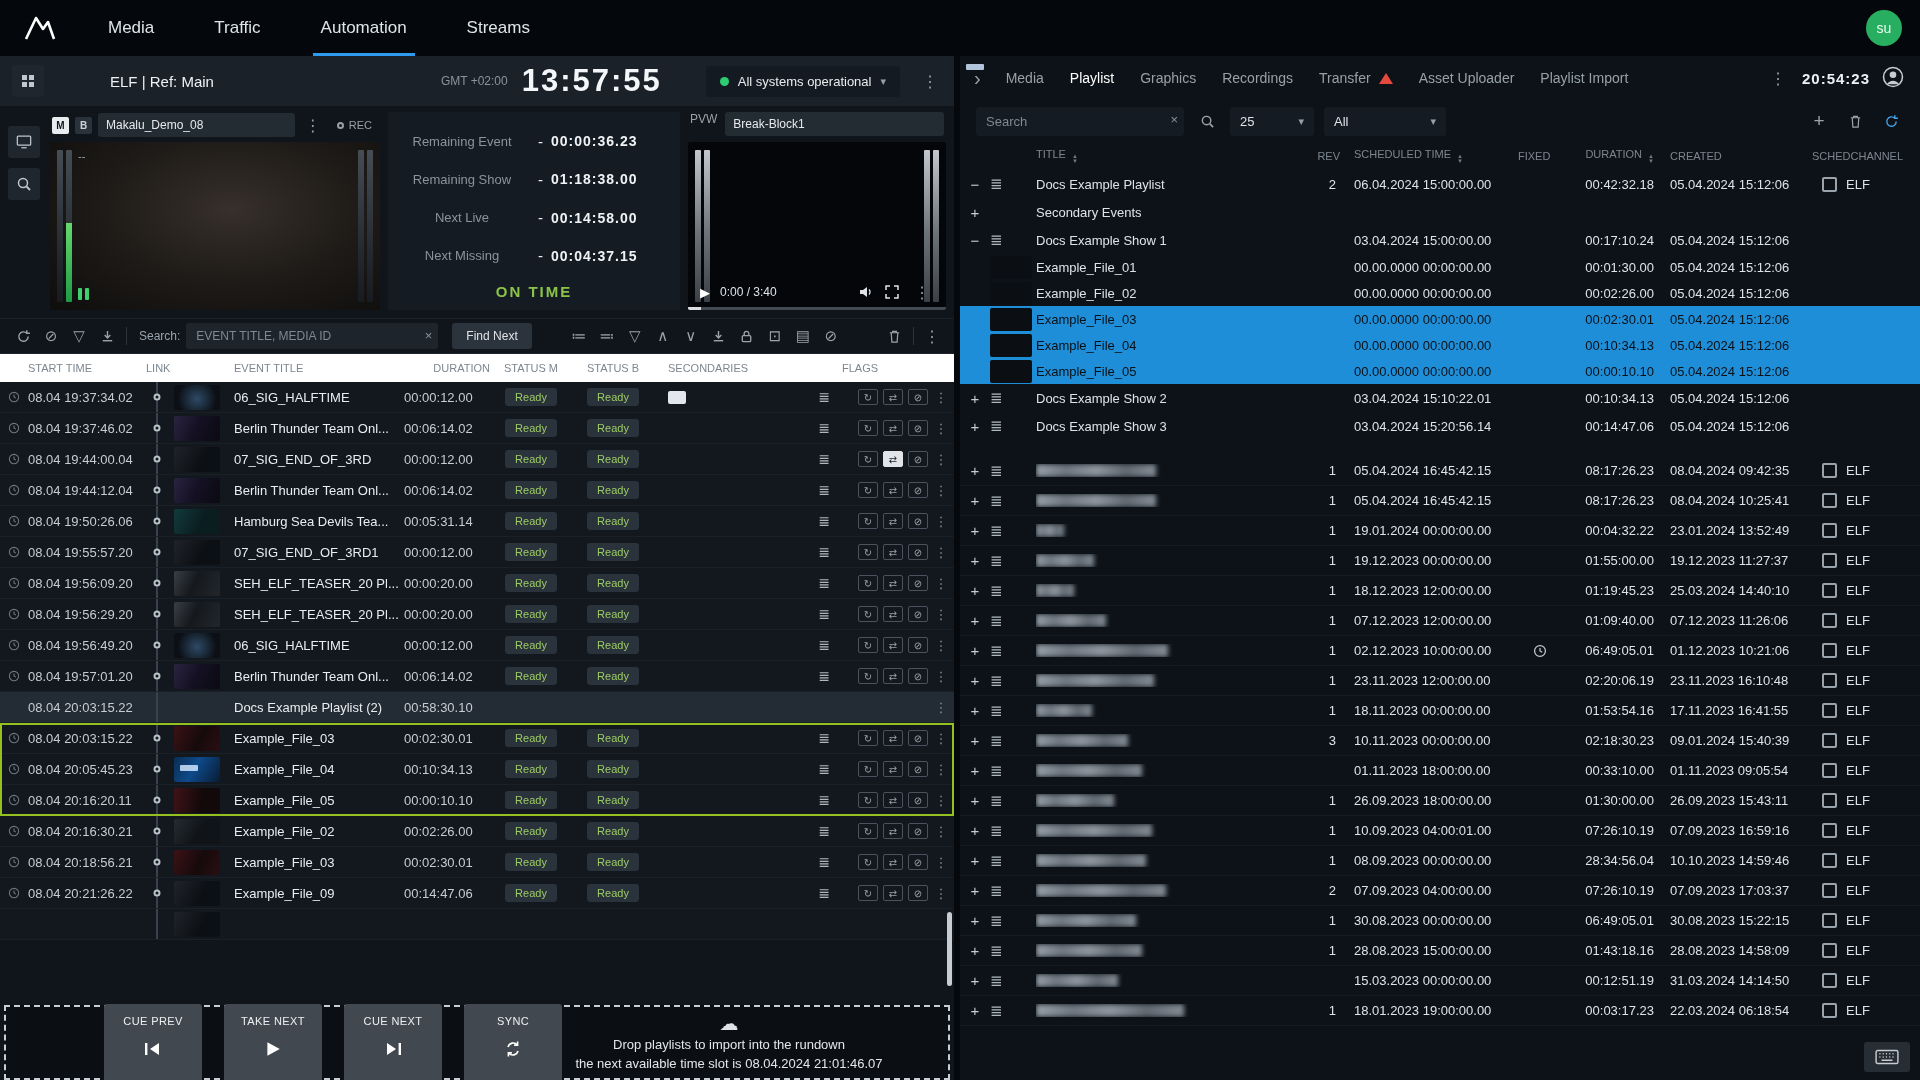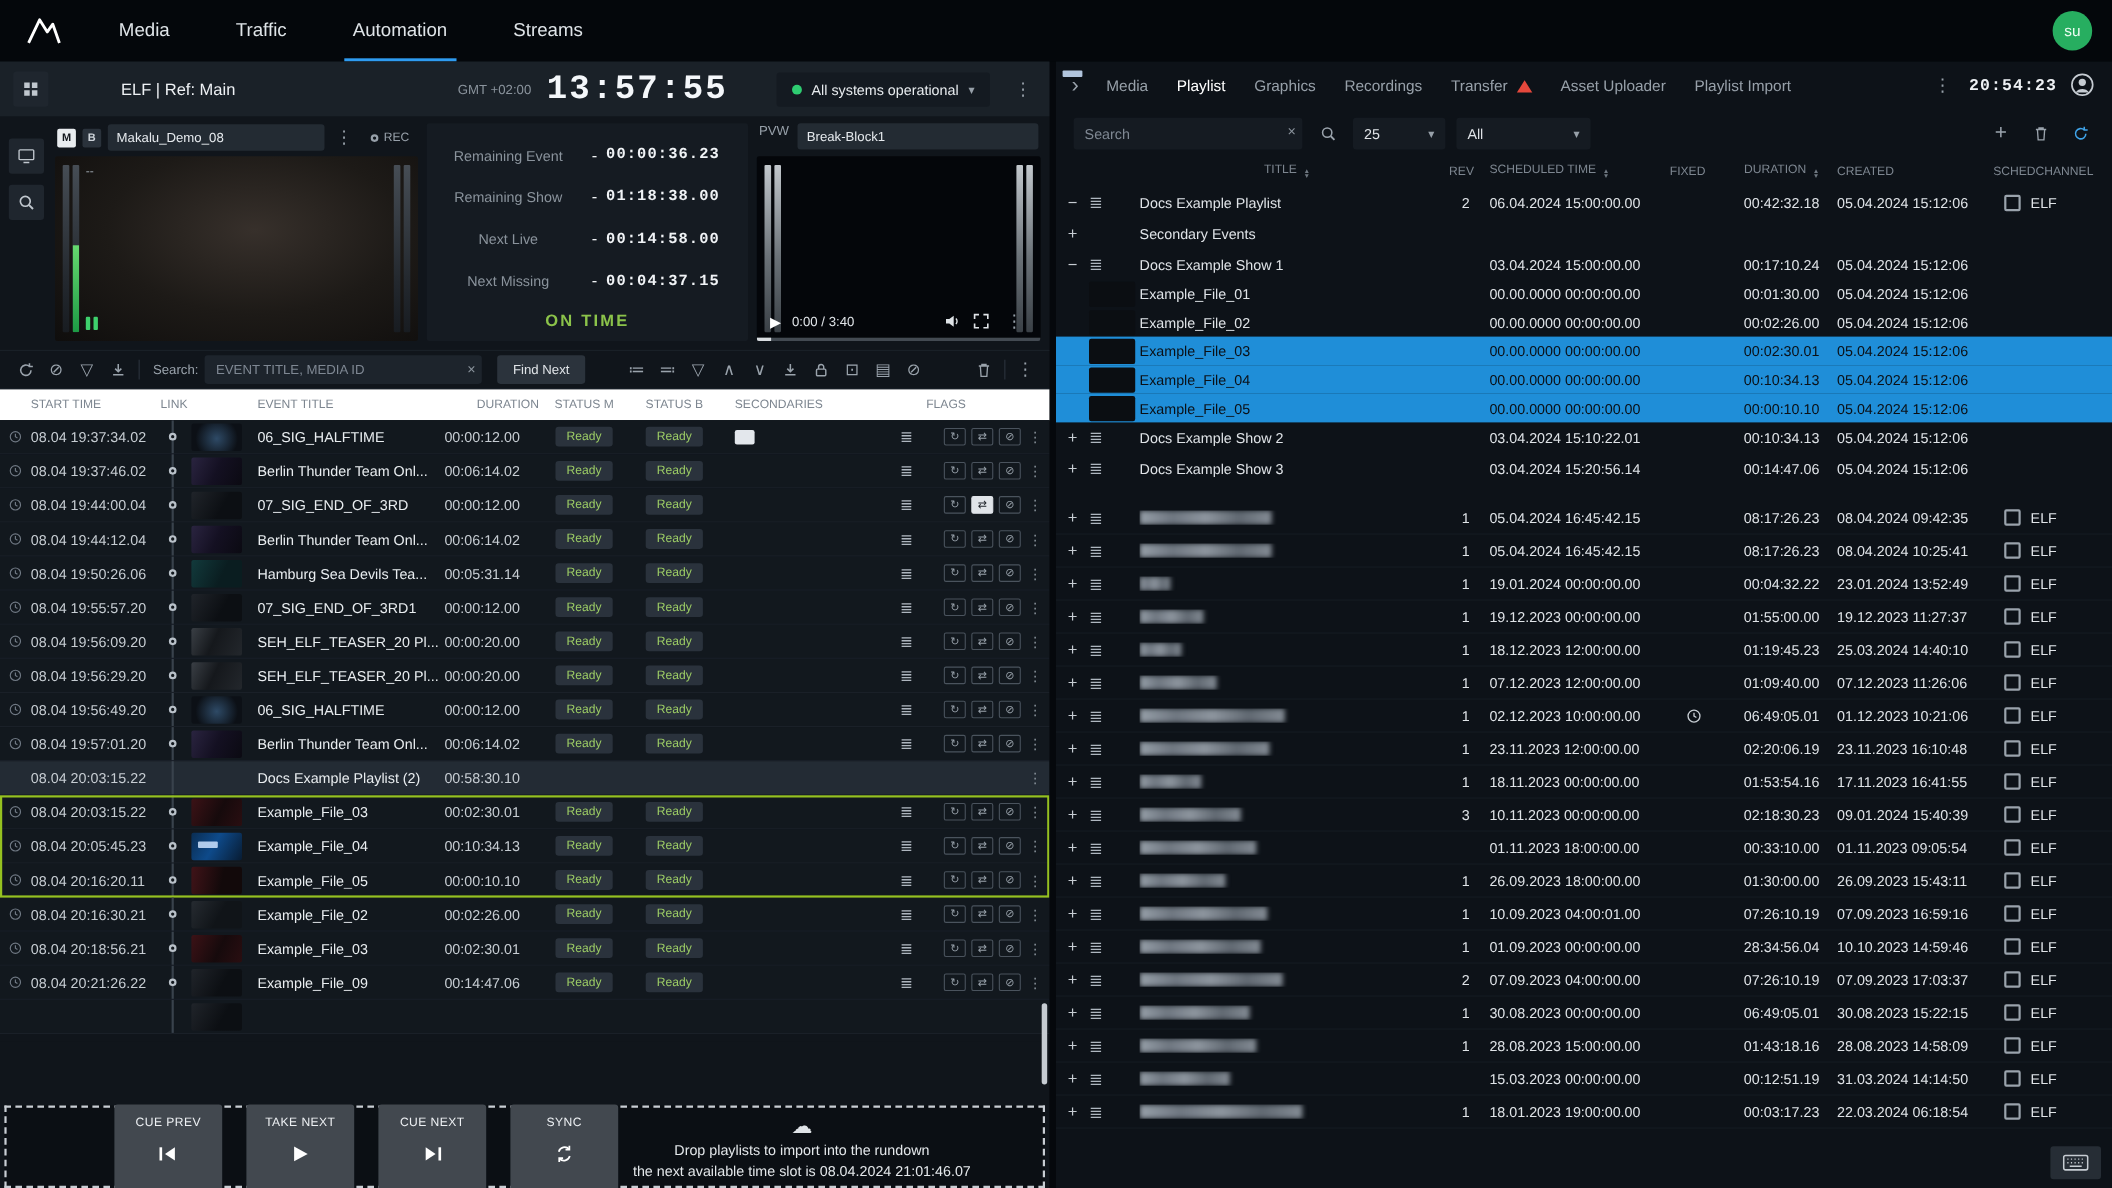--- a/index.html
+++ b/index.html
@@ -1,20 +1,20 @@
 <!DOCTYPE html>
 <html><head>
 <meta charset="utf-8">
 <style>
 *{box-sizing:border-box;margin:0;padding:0}
 html,body{width:1920px;height:1080px}
 body{background:#05080c;color:#dde1e6;font-family:"Liberation Sans",sans-serif;font-size:14px;overflow:hidden;position:relative}
 .svgic{display:inline-flex;align-items:center;justify-content:center;width:16px;height:16px;color:inherit}
 .svgic svg{width:100%;height:100%;display:block}
-.digital{font-family:Liberation Mono, monospace;font-weight:700}
+.digital{font-family:Liberation Sans, sans-serif;font-weight:700}
 .kebab{color:#97a0a9;font-size:16px;cursor:pointer;padding:0 4px}
 .caret{color:#97a0a9;font-size:11px}
 .vsep{width:1px;height:18px;background:#2b333c}
 .flexsp{flex:1}
 .iconbtn{width:26px;height:26px;display:inline-flex;align-items:center;justify-content:center;color:#9aa3ac;font-size:15px;cursor:pointer;border-radius:3px}
 .iconbtn svg{width:15px;height:15px}
 .sqbtn{width:32px;height:32px;display:inline-flex;align-items:center;justify-content:center;background:#1f262e;border-radius:3px;color:#c0c7ce;cursor:pointer}
 .sqbtn svg{width:16px;height:16px}
 
 .topnav{height:56px;background:#04070b;display:flex;align-items:center;padding:0 18px;gap:6px}
@@ -1081,21 +1081,21 @@
         </span>
       <span class="iconbtn blue" id="rrefresh-btn">
           <svg viewBox="0 0 16 16">
             <path d="M13 8a5 5 0 1 1-1.5-3.5M11.5 1.2v3.3h3.3" fill="none" stroke="currentColor" stroke-width="1.5"></path>
           </svg>
         </span>
     </div>
     <div class="rphead" id="right-head">
         <span style="width: 30px; white-space: nowrap;"></span>
         <span style="width: 46px; white-space: nowrap;"></span>
-        <span style="flex: 1 1 0%; white-space: nowrap; text-align: center;"><span>TITLE</span><span class="sort">
+        <span style="flex: 1 1 0%; white-space: nowrap;"><span>TITLE</span><span class="sort">
             <i>▲</i>
             <i>▼</i>
           </span></span>
         <span style="width: 36px; text-align: right; display: inline-block; white-space: nowrap;"><span>REV</span></span>
         <span style="width: 178px; padding-left: 14px; white-space: nowrap;"><span>SCHEDULED TIME</span><span class="sort">
             <i>▲</i>
             <i>▼</i>
           </span></span>
         <span style="width: 44px; white-space: nowrap;"><span>FIXED</span></span>
         <span style="width: 92px; text-align: right; display: inline-block; white-space: nowrap;"><span>DURATION</span><span class="sort">
@@ -1490,21 +1490,21 @@
         </div>
         <div class="arow">
           <span class="c-exp">+</span>
           <span class="c-pic">
             <span class="listic">≣</span>
           </span>
           <span class="c-ptitle">
             <span class="blurbar" style="width: 110px;"></span>
           </span>
           <span class="c-rev">1</span>
-          <span class="c-sched">01.09.2023 00:00:00.00</span>
+          <span class="c-sched">08.09.2023 00:00:00.00</span>
           <span class="c-fix"></span>
           <span class="c-pdur">28:34:56.04</span>
           <span class="c-created">10.10.2023 14:59:46</span>
           <span class="c-cb">
             <span class="cb"></span>
           </span>
           <span class="c-ch">ELF</span>
         </div>
         <div class="arow">
           <span class="c-exp">+</span>

